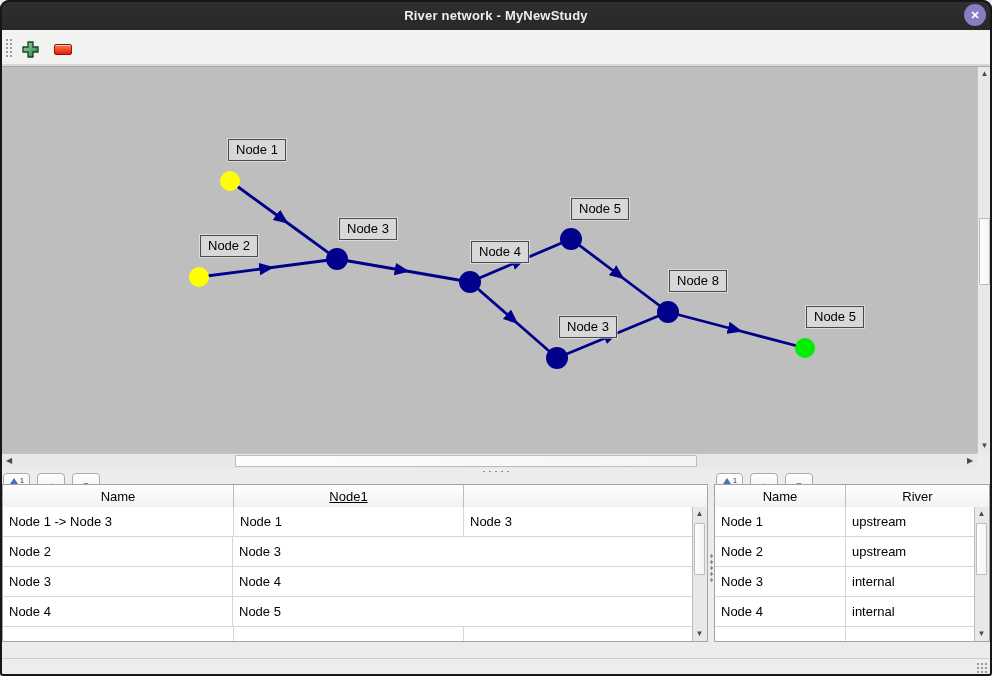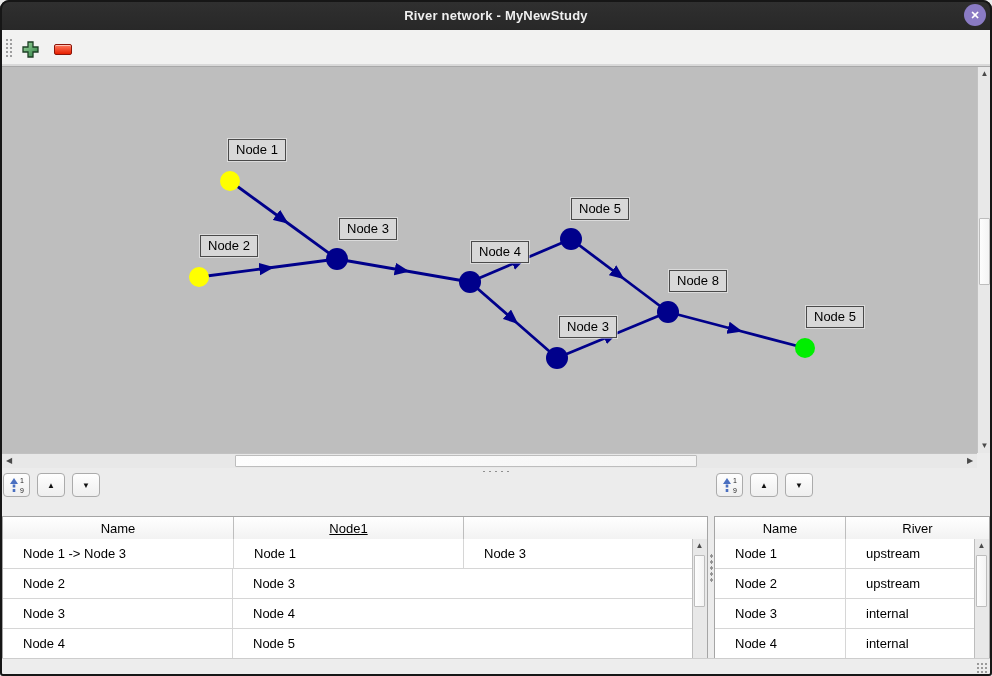--- a/index.html
+++ b/index.html
@@ -40,28 +40,28 @@
 
   
   .bottom-bg{position:absolute;left:0;top:473px;width:992px;height:185px;background:#ececec;}
   .panel-toolbar{position:absolute;top:472px;height:26px;display:flex;align-items:center;}
   .panel-toolbar.left{left:3px;}
   .panel-toolbar.right{left:716px;}
   .pt-btn{height:24px;border:1px solid #ababab;border-radius:4px;background:linear-gradient(#fefefe,#efefef);margin-right:7px;display:flex;align-items:center;justify-content:center;box-sizing:border-box;}
   .pt-btn.sort{width:27px;}
   .pt-btn.arrow{width:28px;font-size:8px;color:#111;}
 
-  .dtable{position:absolute;top:516px;height:158px;background:#fff;border:1px solid #a5a5a5;box-sizing:border-box;overflow:hidden;}
+  .dtable{position:absolute;top:484px;height:158px;background:#fff;border:1px solid #a5a5a5;box-sizing:border-box;overflow:hidden;}
   .dtable.links{left:2px;width:706px;}
   .dtable.nodes{left:714px;width:276px;}
   .thead{display:flex;height:22px;background:linear-gradient(#ffffff,#f2f2f2);border-bottom:1px solid #bdbdbd;}
   .th{font-size:13px;color:#000;display:flex;align-items:center;justify-content:center;border-right:1px solid #bdbdbd;box-sizing:border-box;}
   .tbody{position:absolute;left:0;top:22px;right:14px;bottom:0;overflow:hidden;}
   .tr{display:flex;height:30px;border-bottom:1px solid #d6d6d6;box-sizing:border-box;background:#fff;}
-  .td{font-size:13px;color:#000;display:flex;align-items:center;padding-left:20px;border-right:1px solid #d6d6d6;box-sizing:border-box;overflow:hidden;white-space:nowrap;}
+  .td{font-size:13px;color:#000;display:flex;align-items:center;padding-left:6px;border-right:1px solid #d6d6d6;box-sizing:border-box;overflow:hidden;white-space:nowrap;}
   .tv-scroll{position:absolute;right:0;top:22px;width:14px;bottom:0;border-left:1px solid #bdbdbd;background:#e8e8e8;}
 
   
   .statusbar{position:absolute;left:0;top:658px;width:992px;height:18px;background:#ededed;border-top:1px solid #cdcdcd;}
   .grip{position:absolute;right:4px;bottom:3px;width:12px;height:12px;background-image:radial-gradient(#9a9a9a 1px,transparent 1.2px);background-size:4px 4px;}
 </style>
 </head>
 <body>
 
 <div class="window">

